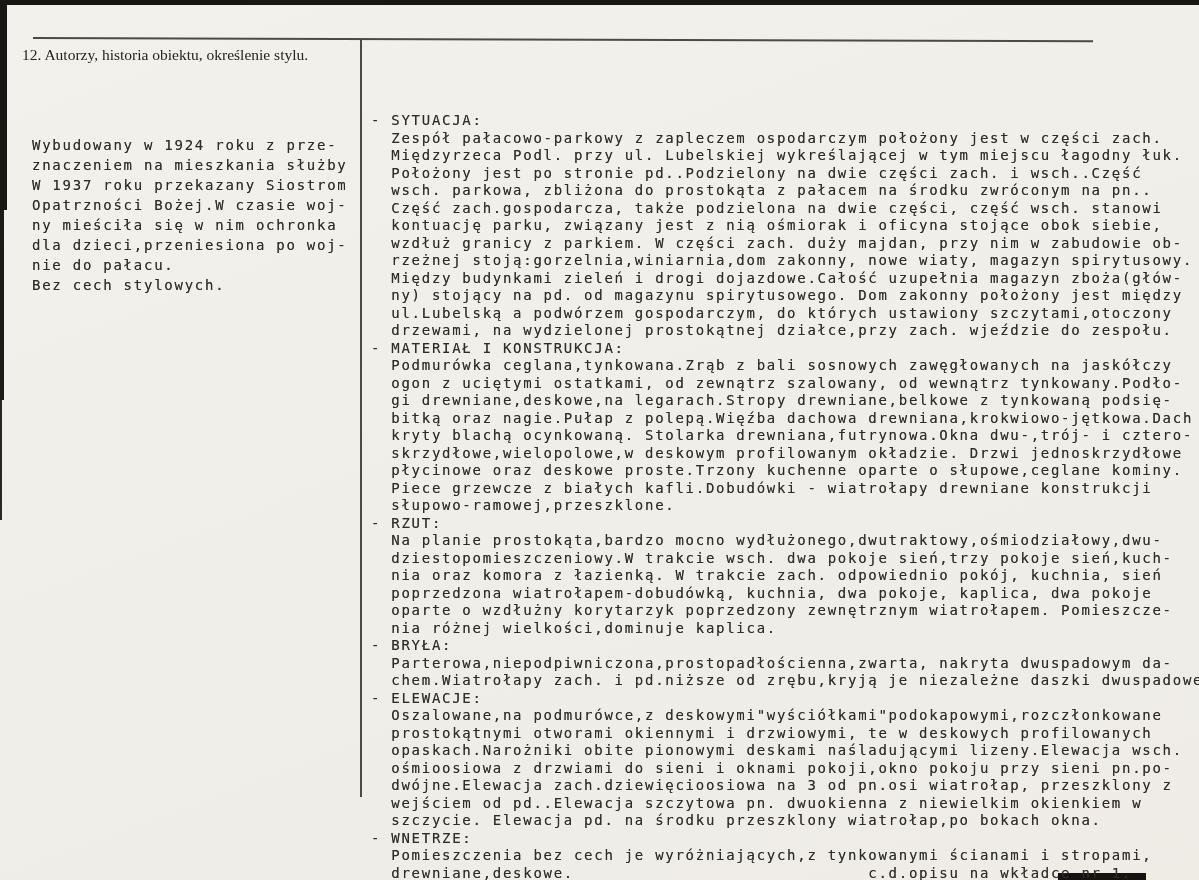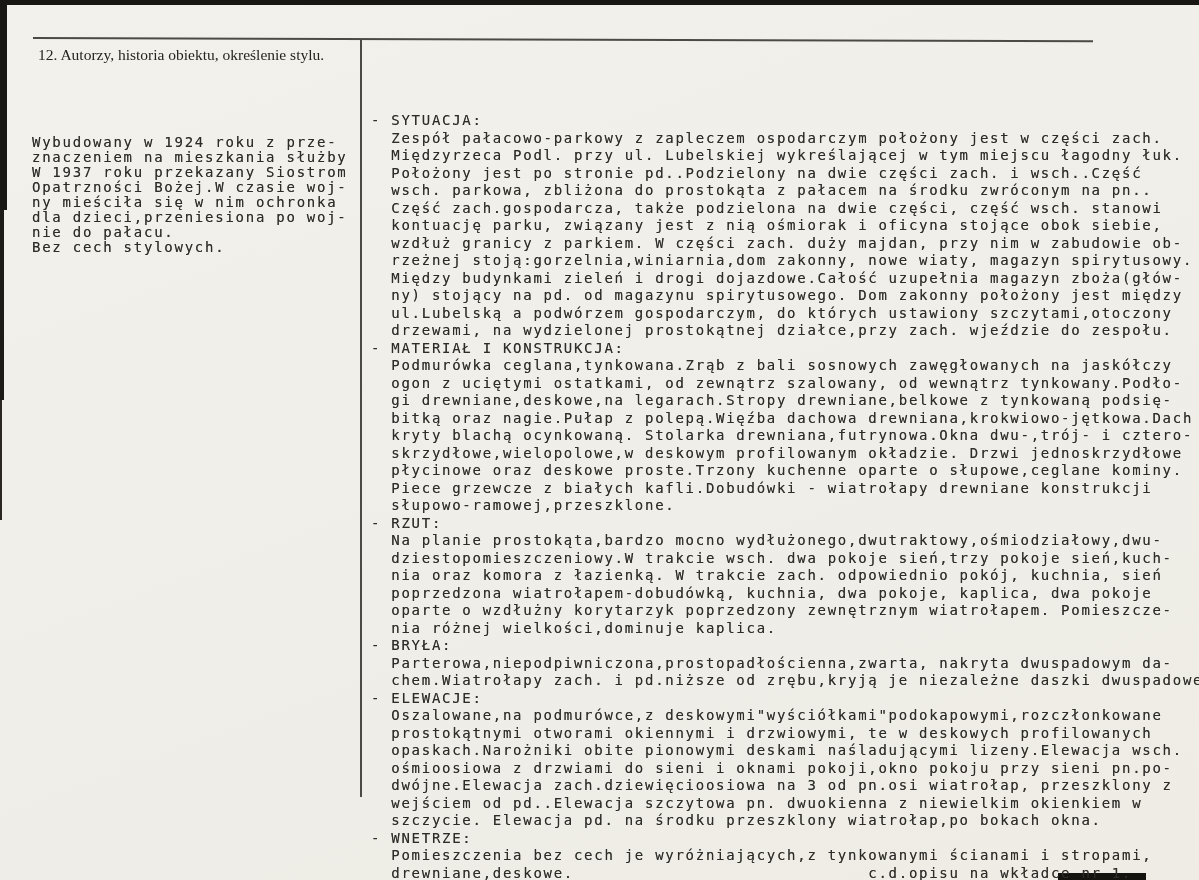--- a/index.html
+++ b/index.html
@@ -24,32 +24,32 @@
     position: absolute; left: 33px; top: 37px; width: 1060px; height: 2px;
     background: #4c4a45; transform: rotate(0.18deg); transform-origin: left center;
   }
   .rule-v { position: absolute; left: 360px; top: 39px; width: 2px; height: 758px; background: #4c4a45; }
   
   .field-label {
     position: absolute; top: 46px;
     font-family: "Liberation Serif", serif;
     font-size: 15.5px; color: #26241f; white-space: nowrap;
   }
-  .label-12 { left: 38px; }
+  .label-12 { left: 22px; }
   .label-13 { left: 370px; }
   
   pre.typed {
     margin: 8px; position: absolute;
     font-family: "DejaVu Sans Mono", "Liberation Mono", monospace;
     color: #2e2c28; white-space: pre; overflow: hidden;
     text-shadow: 0 0 0.5px rgba(46,44,40,0.55);
   }
   .typed-12 {
     left: 24px; top: 127px; width: 336px;
-    font-size: 14px; line-height: 15px; letter-spacing: 1.75px;
+    font-size: 14px; line-height: 20px; letter-spacing: 1.75px;
   }
   .typed-13 {
     left: 363px; top: 104px; width: 836px; height: 776px;
     font-size: 14px; line-height: 17.5px; letter-spacing: 1.72px;
   }
 </style>
 </head>
 <body>
 
 <div class="page">

